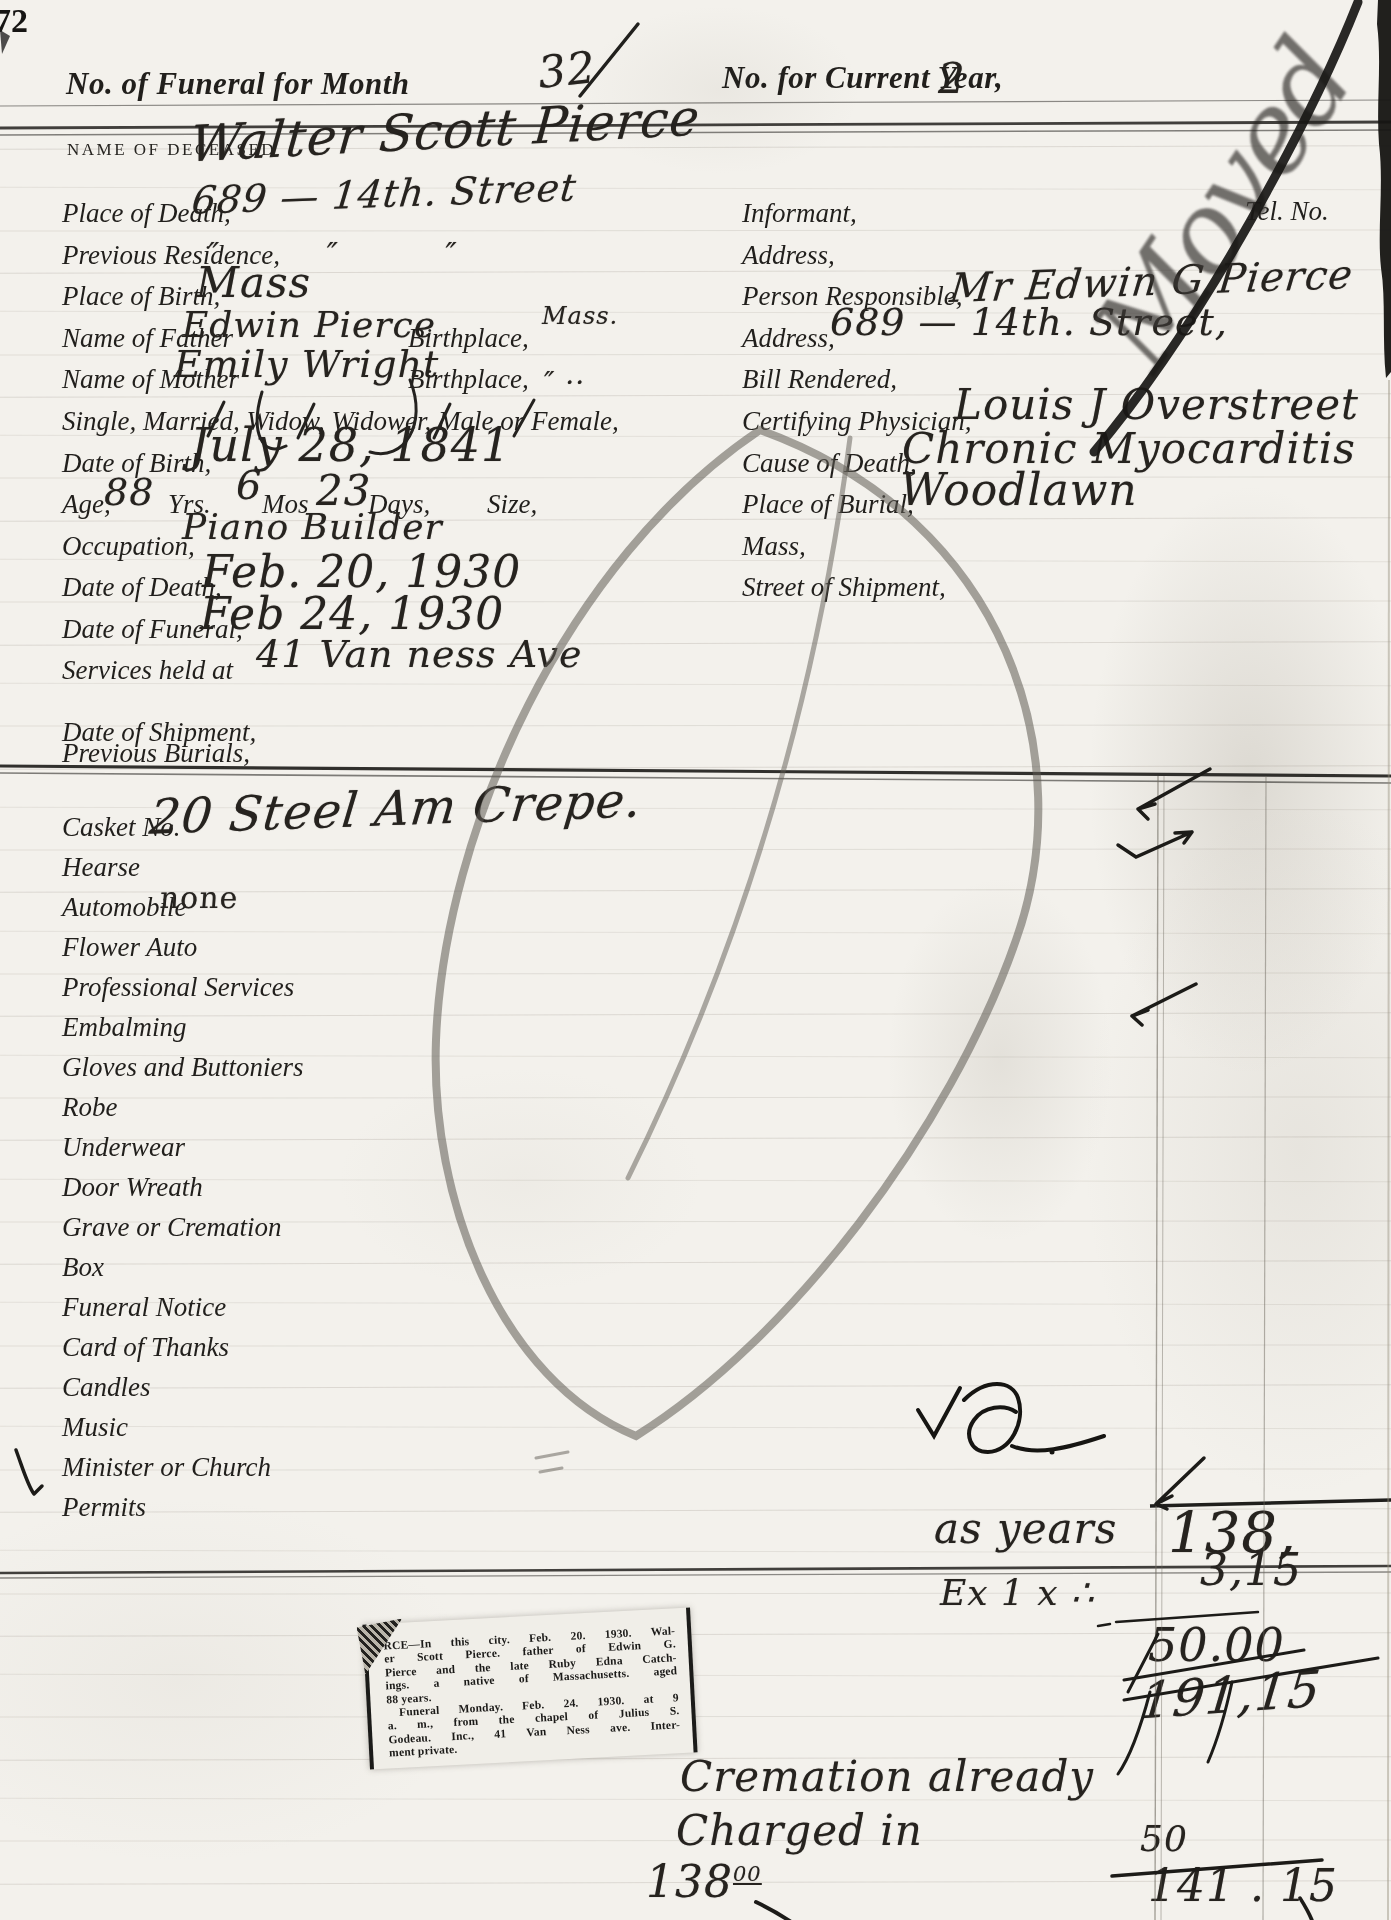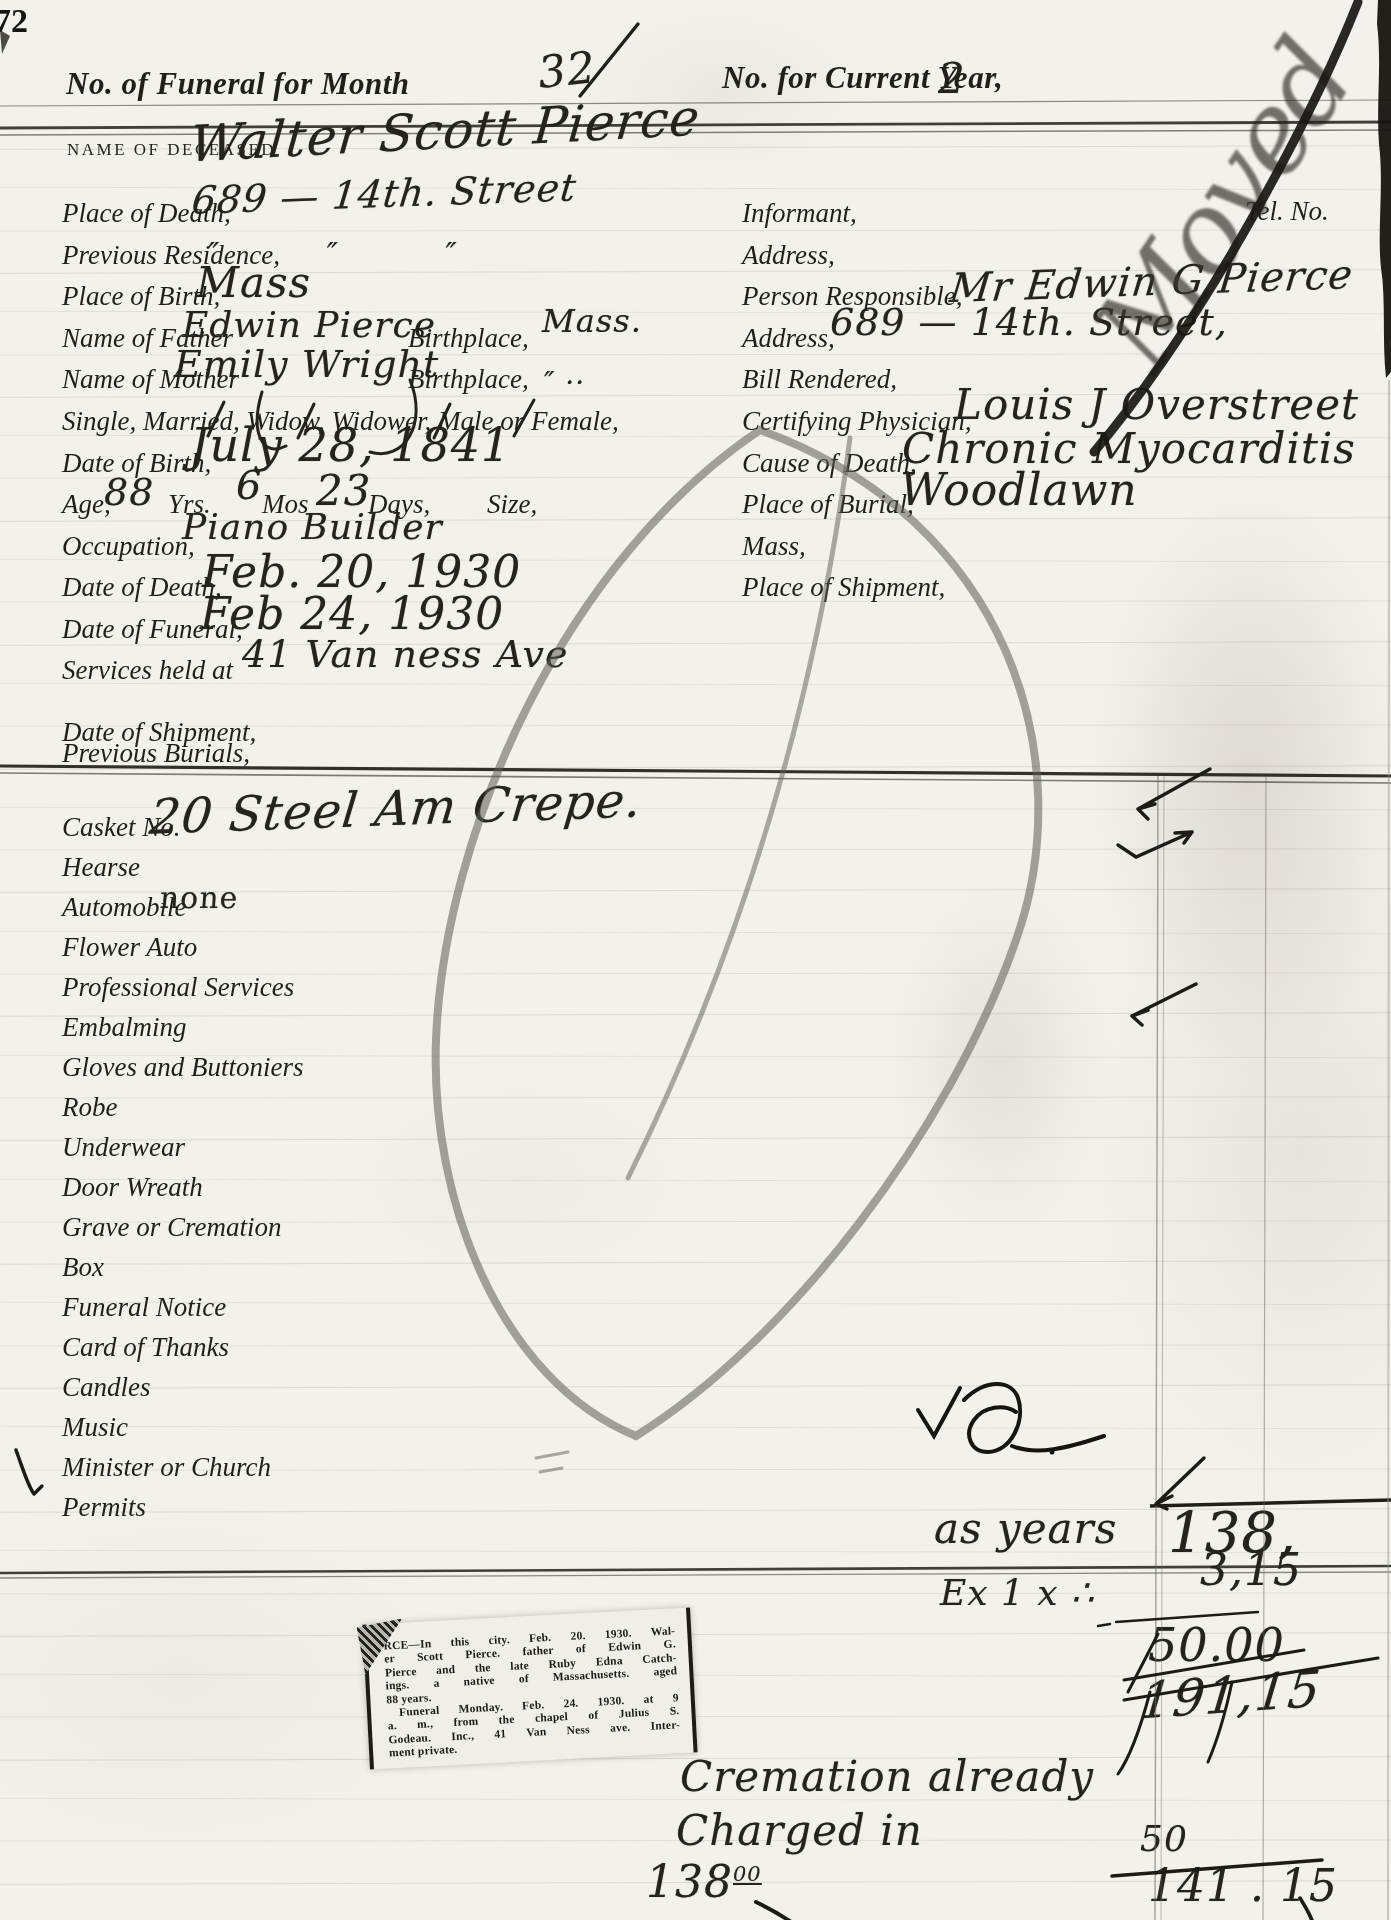--- a/index.html
+++ b/index.html
@@ -105,21 +105,21 @@
 
   <span class="pr" style="left:62px;top:240px;">Previous Residence,</span>
   <span class="hw" style="left:208px;top:236px;font-size:30px;word-spacing:96px;">″ ″ ″</span>
 
   <span class="pr" style="left:62px;top:281px;">Place of Birth,</span>
   <span class="hw" style="left:196px;top:258px;font-size:42px;">Mass</span>
 
   <span class="pr" style="left:62px;top:323px;">Name of Father</span>
   <span class="hw" style="left:182px;top:304px;font-size:36px;">Edwin Pierce</span>
   <span class="pr" style="left:408px;top:323px;">Birthplace,</span>
-  <span class="hw" style="left:542px;top:302px;font-size:32px;">Mass.</span>
+  <span class="hw" style="left:542px;top:302px;font-size:24px;">Mass.</span>
 
   <span class="pr" style="left:62px;top:364px;">Name of Mother</span>
   <span class="hw" style="left:174px;top:342px;font-size:38px;">Emily Wright</span>
   <span class="pr" style="left:408px;top:364px;">Birthplace,</span>
   <span class="hw" style="left:544px;top:366px;font-size:28px;">″ ··</span>
 
   <span class="pr" style="left:62px;top:406px;">Single, Married, Widow, Widower, Male or Female,</span>
 
   <span class="pr" style="left:62px;top:448px;">Date of Birth,</span>
   <span class="hw" style="left:190px;top:418px;font-size:46px;">July 28, 1841</span>
@@ -136,41 +136,41 @@
   <span class="pr" style="left:62px;top:531px;">Occupation,</span>
   <span class="hw" style="left:182px;top:506px;font-size:36px;">Piano Builder</span>
 
   <span class="pr" style="left:62px;top:572px;">Date of Death,</span>
   <span class="hw" style="left:202px;top:546px;font-size:44px;">Feb. 20, 1930</span>
 
   <span class="pr" style="left:62px;top:614px;">Date of Funeral,</span>
   <span class="hw" style="left:200px;top:588px;font-size:44px;">Feb 24, 1930</span>
 
   <span class="pr" style="left:62px;top:655px;">Services held at</span>
-  <span class="hw" style="left:242px;top:632px;font-size:38px;">41 Van ness Ave</span>
+  <span class="hw" style="left:256px;top:632px;font-size:38px;">41 Van ness Ave</span>
 
   <span class="pr" style="left:62px;top:717px;">Date of Shipment,</span>
   <span class="pr" style="left:62px;top:738px;">Previous Burials,</span>
 
   <span class="pr" style="left:742px;top:198px;">Informant,</span>
   <span class="pr" style="left:1245px;top:196px;">Tel. No.</span>
   <span class="pr" style="left:742px;top:240px;">Address,</span>
   <span class="pr" style="left:742px;top:281px;">Person Responsible,</span>
   <span class="hw" style="left:950px;top:258px;font-size:40px;transform:rotate(-2deg) skewX(-8deg);">Mr Edwin G Pierce</span>
   <span class="pr" style="left:742px;top:323px;">Address,</span>
   <span class="hw" style="left:830px;top:300px;font-size:38px;">689 — 14th. Street,</span>
   <span class="pr" style="left:742px;top:364px;">Bill Rendered,</span>
   <span class="pr" style="left:742px;top:406px;">Certifying Physician,</span>
   <span class="hw" style="left:954px;top:380px;font-size:42px;">Louis J Overstreet</span>
   <span class="pr" style="left:742px;top:448px;">Cause of Death,</span>
   <span class="hw" style="left:902px;top:424px;font-size:42px;">Chronic Myocarditis</span>
   <span class="pr" style="left:742px;top:489px;">Place of Burial,</span>
   <span class="hw" style="left:900px;top:464px;font-size:44px;">Woodlawn</span>
   <span class="pr" style="left:742px;top:531px;">Mass,</span>
-  <span class="pr" style="left:742px;top:572px;">Place of Shipment,</span>
+  <span class="pr" style="left:742px;top:572px;">Street of Shipment,</span>
 
   <span class="pr" style="left:62px;top:812px;">Casket No.</span>
   <span class="hw" style="left:150px;top:780px;font-size:48px;transform:rotate(-2deg) skewX(-8deg);">20 Steel Am Crepe.</span>
   <span class="pr" style="left:62px;top:852px;">Hearse</span>
   <span class="pr" style="left:62px;top:892px;">Automobile</span>
   <span class="hw" style="left:160px;top:880px;font-size:30px;font-style:normal;transform:skewX(-4deg);">none</span>
   <span class="pr" style="left:62px;top:932px;">Flower Auto</span>
   <span class="pr" style="left:62px;top:972px;">Professional Services</span>
   <span class="pr" style="left:62px;top:1012px;">Embalming</span>
   <span class="pr" style="left:62px;top:1052px;">Gloves and Buttoniers</span>

